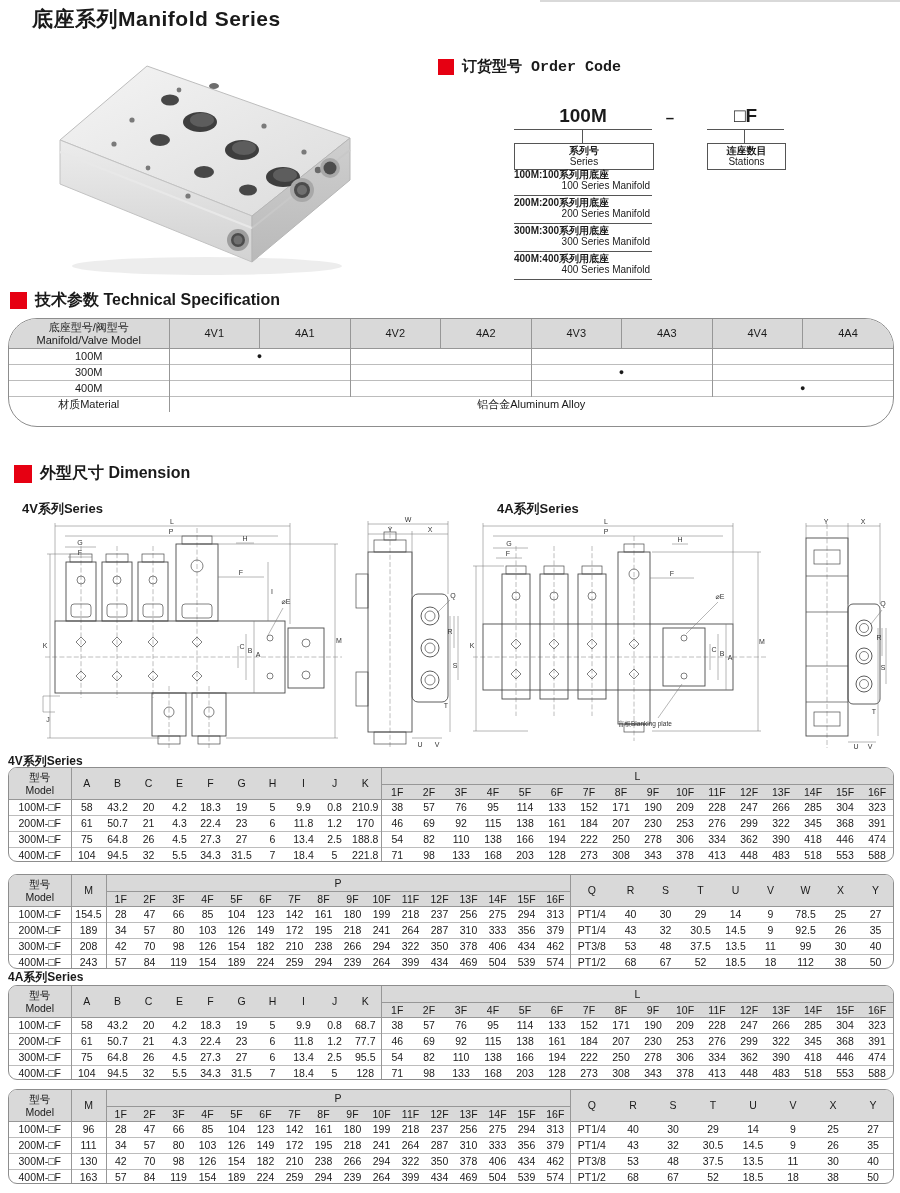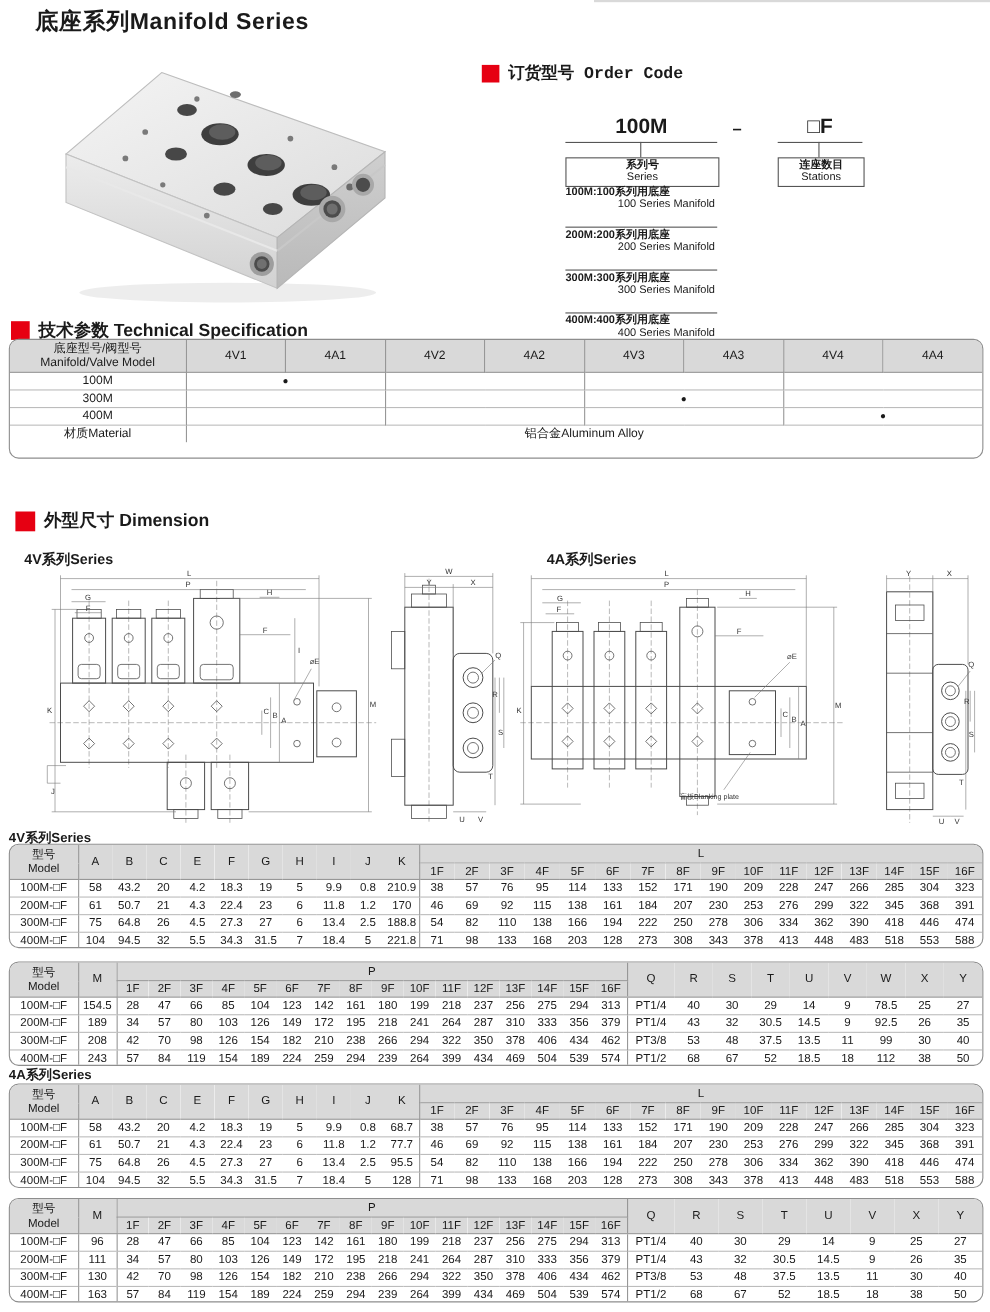--- a/index.html
+++ b/index.html
@@ -15,21 +15,21 @@
   .tbl-lbl{font-size:12px;font-weight:bold;}
 
   
   .oc-code{font-size:19px;font-weight:bold;text-align:center;}
   .oc-dash{font-size:15px;font-weight:bold;text-align:center;}
   .rule{background:#555;height:1px;}
   .vconn{background:#555;width:1px;}
   .oc-box{border:1px solid #555;text-align:center;padding-top:1px;}
   .oc-box .zh{display:block;font-size:10px;font-weight:bold;line-height:11px;}
   .oc-box .en{display:block;font-size:10px;line-height:11px;}
-  .oc-item{border-bottom:1px solid #555;margin-bottom:1px;padding-bottom:15px;}
+  .oc-item{border-bottom:1px solid #555;margin-bottom:1px;padding-bottom:4px;}
   .oc-item .zh{display:block;font-size:10px;font-weight:bold;line-height:11px;text-align:left;white-space:nowrap;}
   .oc-item .en{display:block;font-size:10px;line-height:11px;text-align:right;padding-right:2px;white-space:nowrap;}
   .st-item{border-bottom:1px solid #555;margin-bottom:1px;font-size:10px;line-height:12px;text-align:center;white-space:nowrap;}
 
   
   .tbl-wrap{position:absolute;border:1px solid #8d8d8d;border-radius:9px;overflow:hidden;background:#fff;}
   .tbl-wrap table{border-collapse:collapse;table-layout:fixed;width:100%;}
   .tbl-wrap th{background:#d9d9d9;font-weight:normal;font-size:10.5px;padding:0;
                border-bottom:1px solid #979797;line-height:1.15;text-align:center;overflow:hidden;}
   .tbl-wrap td{font-size:10.5px;text-align:center;padding:0;height:15px;line-height:15px;
@@ -146,21 +146,21 @@
 
   <div class="abs oc-box" style="left:707px;top:143px;width:77px;height:24px;">
     <span class="zh">连座数目</span>
     <span class="en">Stations</span>
   </div>
 
   <div class="abs sec-head" style="left:10px;top:290px;">
     <span class="red-sq"></span>
     <span class="t">技术参数 Technical Specification</span>
   </div>
-  <div class="tbl-wrap" id="spec-wrap" style="left:8px;top:308px;width:884px;height:107px;">
+  <div class="tbl-wrap" id="spec-wrap" style="left:8px;top:318px;width:884px;height:107px;border-radius:29px;">
       <table class="spec-table">
         <colgroup>
           <col style="width: 160px;">
           <col style="width: 90.5px;">
           <col style="width: 90.5px;">
           <col style="width: 90.5px;">
           <col style="width: 90.5px;">
           <col style="width: 90.5px;">
           <col style="width: 90.5px;">
           <col style="width: 90.5px;">

